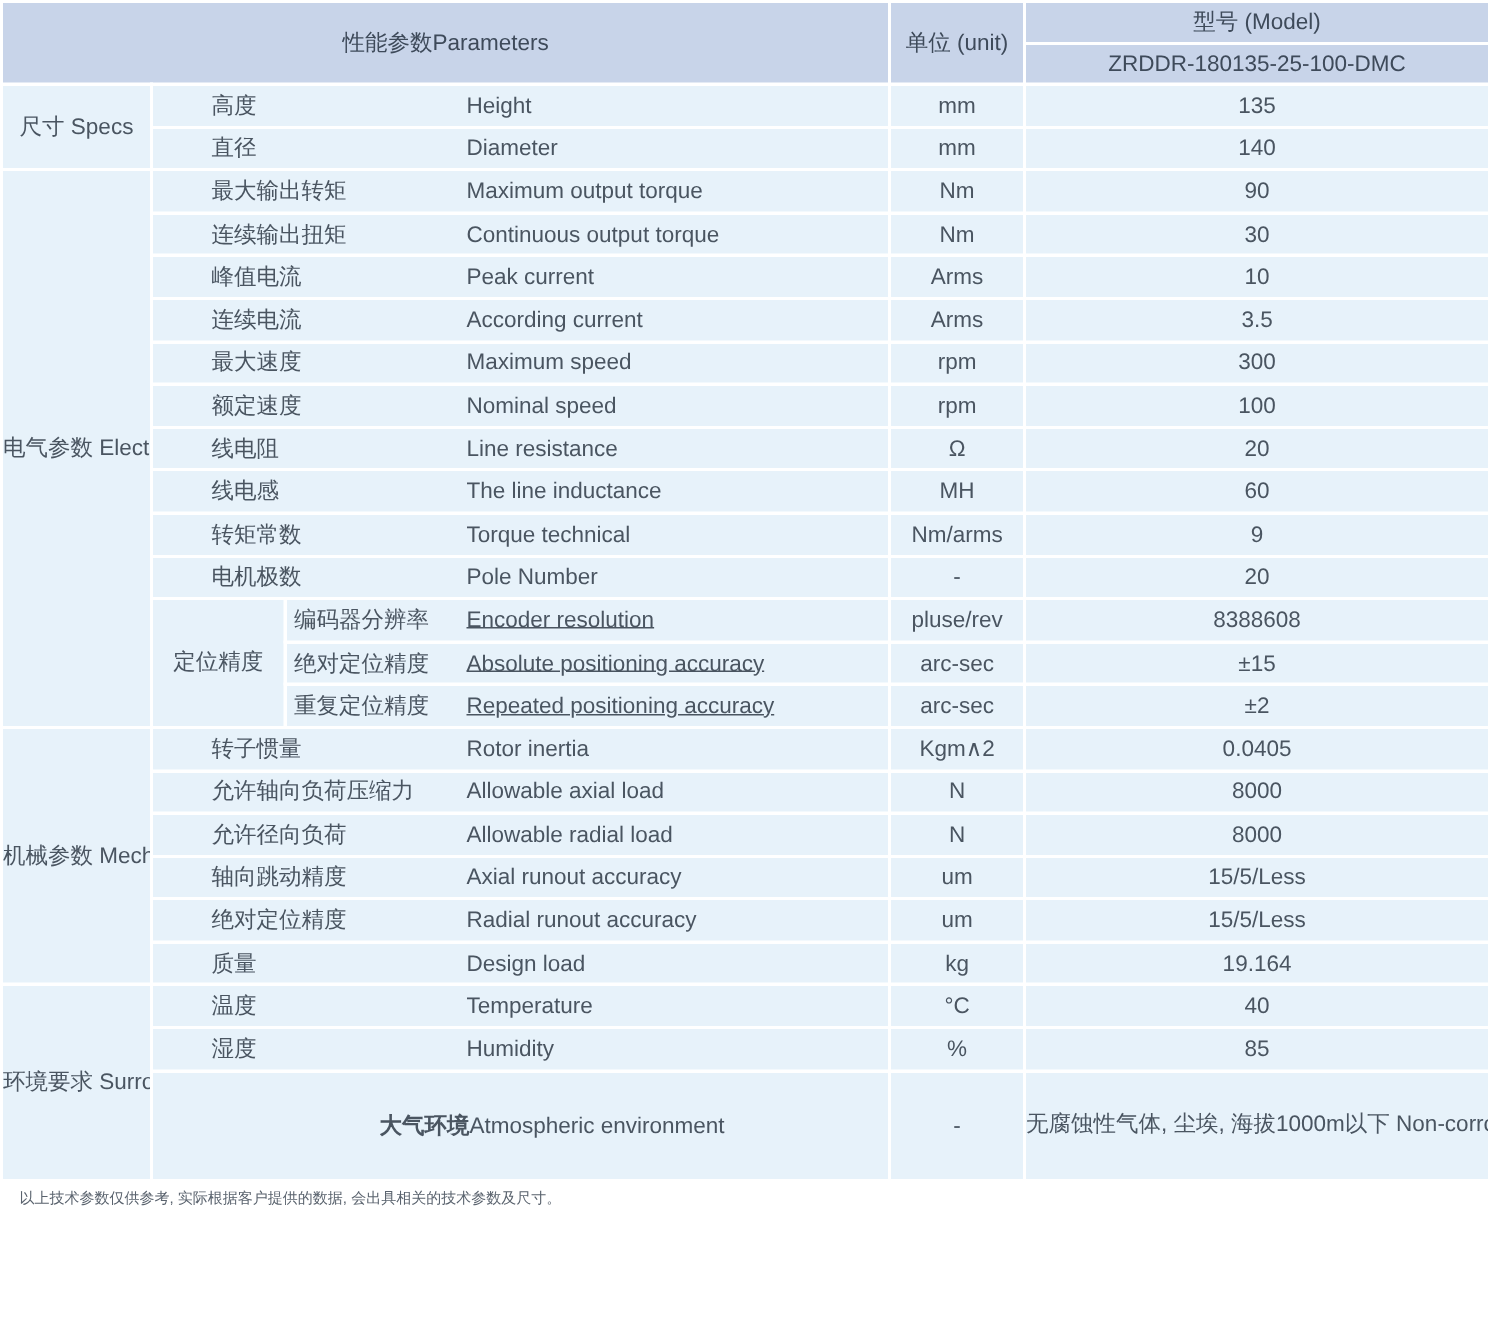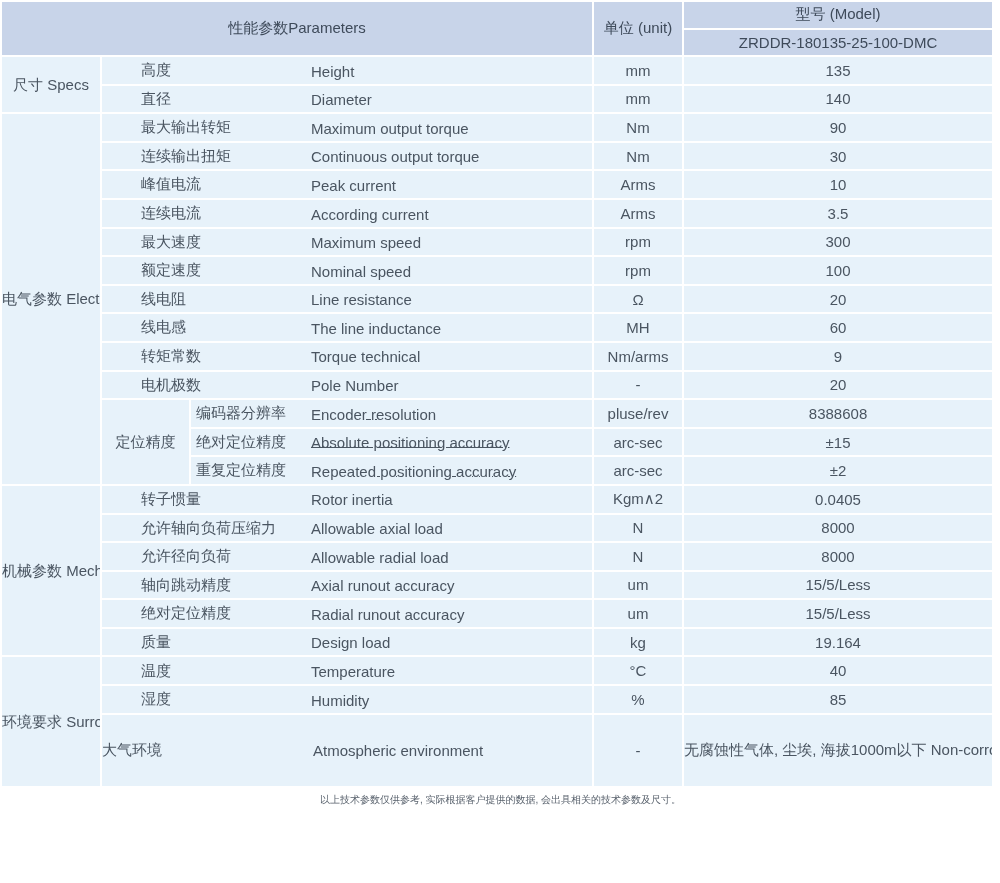--- a/index.html
+++ b/index.html
@@ -53,32 +53,32 @@
 
   
   td.lbl { padding-left: 39px; }
   td.lbl .cn { display: inline-block; width: 170px; vertical-align: middle; }
   td.lbl .en { vertical-align: middle; }
 
   td.lbl-sub { padding-left: 5px; text-decoration: underline; }
   td.lbl-sub .cn { display: inline-block; width: 115px; vertical-align: middle; }
 
   td.lbl-atmo { padding-left: 0; }
-  td.lbl-atmo .cn { display: inline-block; width: 211px; text-align: left; vertical-align: middle; }
+  td.lbl-atmo .cn { display: inline-block; width: 211px; text-align: right; vertical-align: middle; font-weight: bold; }
 
   td.unit, td.val { text-align: center; }
 
   tr.tall td { height: 73px; }
   td.multiline {
     white-space: pre-line;
     line-height: 20px;
     vertical-align: middle;
   }
 
-  .footer { margin: 4px 0 0 1px; color: var(--footer_text); text-align: center; }
+  .footer { margin: 4px 0 0 13px; color: var(--footer_text); }
   .footer .f-cn { font-size: 10px; line-height: 15px; }
   .footer .f-en { font-size: 10.5px; line-height: 15px; }
 </style>
 </head>
 <body>
 
 <div class="page">
   <table class="spec">
     <colgroup>
       <col style="width:100px">

